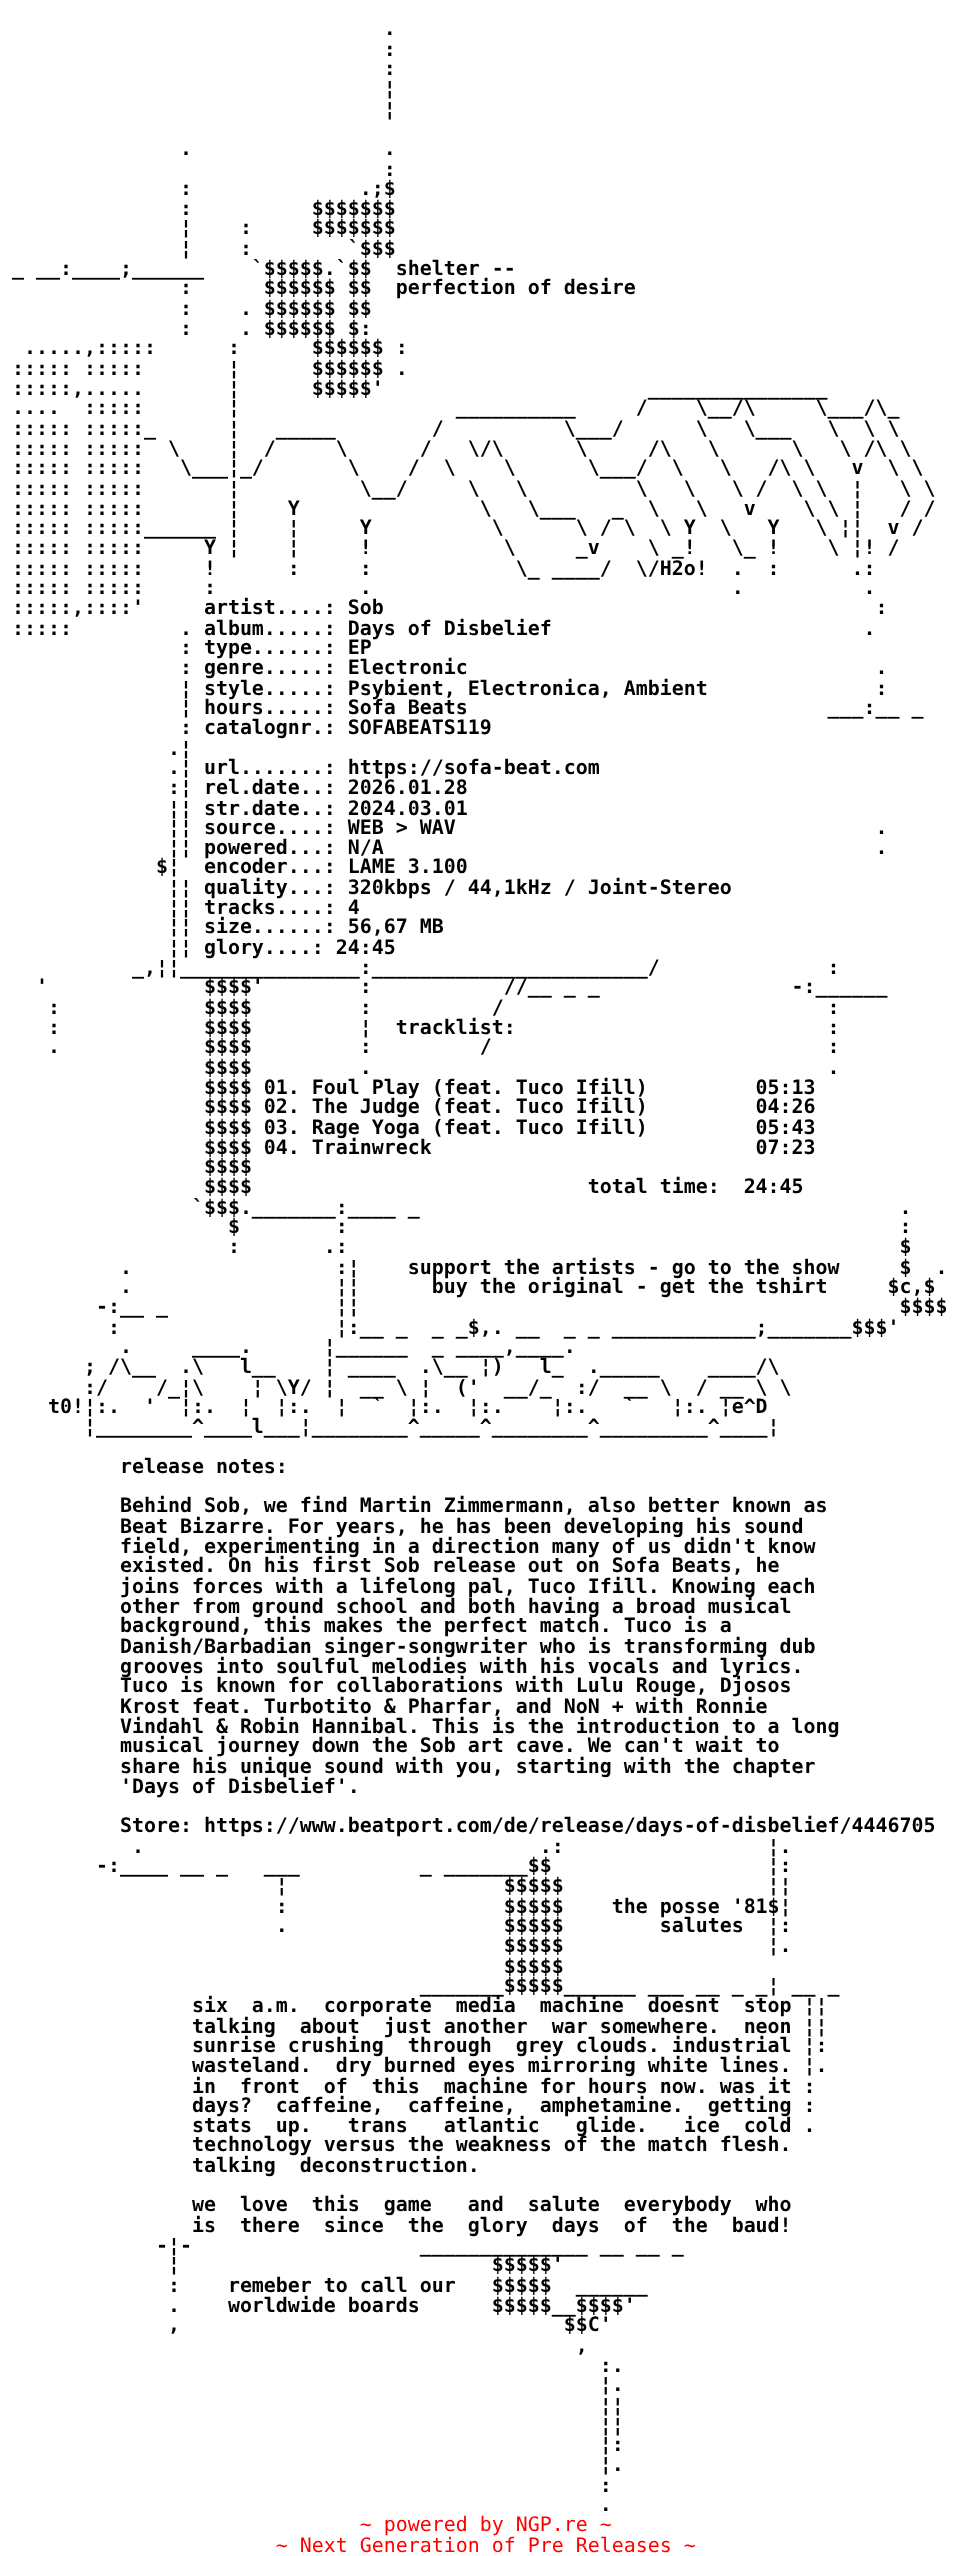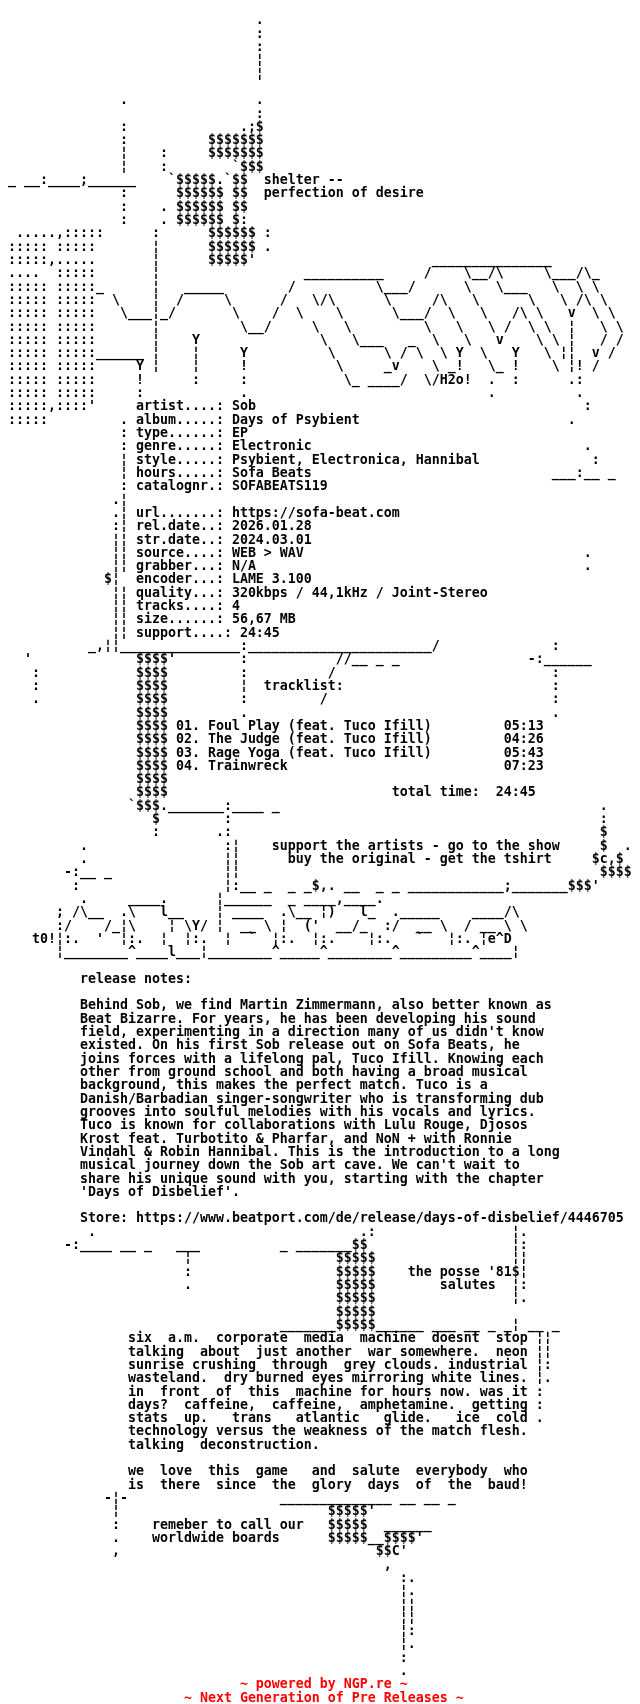--- a/index.html
+++ b/index.html
@@ -8,21 +8,21 @@
   pre{
     margin:0;padding:0;
     font-family:"DejaVu Sans Mono",monospace;
     font-weight:bold;
     font-size:13.29px;
     line-height:13.31px;
     letter-spacing:0;
     white-space:pre;
     color:#000000;
   }
-  .red{color:#ff0000;font-weight:bold;}
+  .red{color:#ff0000;font-weight:normal;}
 </style>
 </head>
 <body>
 
 <div class="page">
   <pre id="nfo"><span></span>
 <span>                                .</span>
 <span>                                :</span>
 <span>                                :</span>
 <span>                                ¦</span>
@@ -45,37 +45,37 @@
 <span> ::::: :::::_      ¦   _____        /          \___/      \   \___   \  \ \</span>
 <span> ::::: :::::  \    ¦  /     \      /   \/\      \     /\   \      \   \ /\ \</span>
 <span> ::::: :::::   \___¦_/       \    /  \    \      \___/  \   \   /\ \   v  \ \</span>
 <span> ::::: :::::       ¦          \__/     \   \         \   \   \ /  \ \  ¦   \ \</span>
 <span> ::::: :::::       ¦    Y               \   \___   _  \   \   v    \ \ ¦   / /</span>
 <span> ::::: :::::______ ¦    ¦     Y          \      \ / \  \ Y  \   Y   \ ¦¦  v /</span>
 <span> ::::: :::::     Y ¦    ¦     !           \     _v    \ _!   \_ !    \ ¦! /</span>
 <span> ::::: :::::     !      :     :            \_ ____/  \/H2o!  .  :      .:</span>
 <span> ::::: :::::     :            .                              .          .</span>
 <span> :::::,::::'     artist....: Sob                                         :</span>
-<span> :::::         . album.....: Days of Psybient                          .</span>
+<span> :::::         . album.....: Days of Disbelief                          .</span>
 <span>               : type......: EP</span>
 <span>               : genre.....: Electronic                                  .</span>
-<span>               ¦ style.....: Psybient, Electronica, Hannibal              :</span>
+<span>               ¦ style.....: Psybient, Electronica, Ambient              :</span>
 <span>               ¦ hours.....: Sofa Beats                              ___:__ _</span>
 <span>               : catalognr.: SOFABEATS119</span>
 <span>              .¦</span>
 <span>              .¦ url.......: https://sofa-beat.com</span>
 <span>              :¦ rel.date..: 2026.01.28</span>
 <span>              ¦¦ str.date..: 2024.03.01</span>
 <span>              ¦¦ source....: WEB &gt; WAV                                   .</span>
-<span>              ¦¦ grabber...: N/A                                         .</span>
+<span>              ¦¦ powered...: N/A                                         .</span>
 <span>             $¦  encoder...: LAME 3.100</span>
 <span>              ¦¦ quality...: 320kbps / 44,1kHz / Joint-Stereo</span>
 <span>              ¦¦ tracks....: 4</span>
 <span>              ¦¦ size......: 56,67 MB</span>
-<span>              ¦¦ support....: 24:45</span>
+<span>              ¦¦ glory....: 24:45</span>
 <span>           _,¦¦_______________:_______________________/              :</span>
 <span>   '             $$$$'        :           //__ _ _                -:______</span>
 <span>    :            $$$$         :          /                           :</span>
 <span>    :            $$$$         ¦  tracklist:                          :</span>
 <span>    .            $$$$         :         /                            :</span>
 <span>                 $$$$         .                                      .</span>
 <span>                 $$$$ 01. Foul Play (feat. Tuco Ifill)         05:13</span>
 <span>                 $$$$ 02. The Judge (feat. Tuco Ifill)         04:26</span>
 <span>                 $$$$ 03. Rage Yoga (feat. Tuco Ifill)         05:43</span>
 <span>                 $$$$ 04. Trainwreck                           07:23</span>

